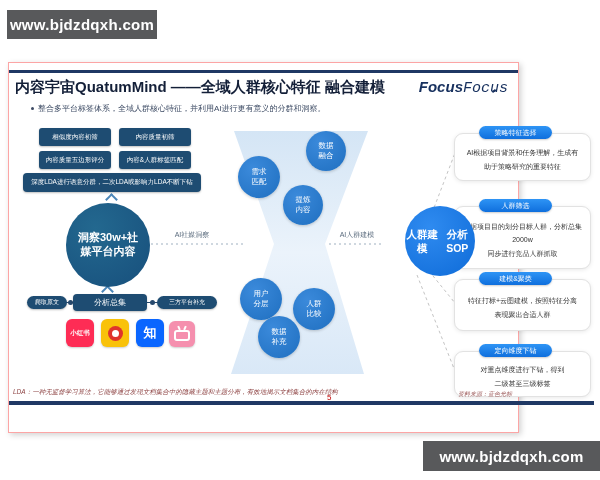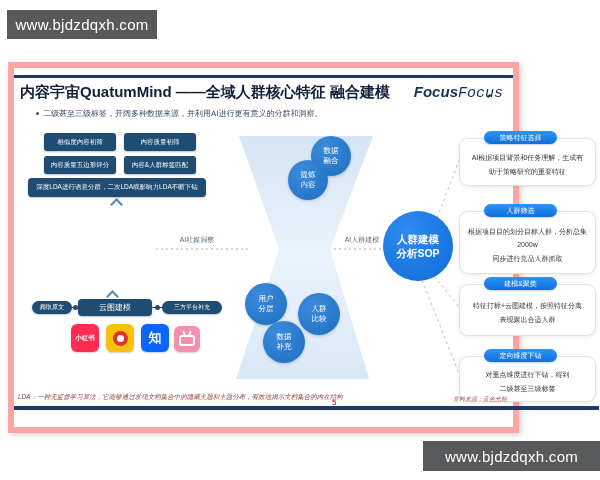--- a/index.html
+++ b/index.html
@@ -2,26 +2,26 @@
 <html><head>
 <meta charset="utf-8">
 <style>
   * { margin:0; padding:0; box-sizing:border-box; }
   html,body { width:600px; height:480px; }
   body { position:relative; background:#ffffff; overflow:hidden;
          font-family:"Liberation Sans", sans-serif; }
 
   .wm { position:absolute; background:#58595b; color:#fff;
         display:flex; align-items:center; justify-content:center;
-        font-size:15px; letter-spacing:.3px; z-index:10; }
+        font-size:15px; letter-spacing:.3px; z-index:10;font-weight:bold; }
   #wm-top    { left:7px;  top:10px;  width:150px; height:29px; }
   #wm-bottom { left:423px; top:441px; width:177px; height:30px; }
 
   .slide { position:absolute; left:8px; top:62px; width:511px; height:371px;
-           background:#fff; border:6px solid #fca5a5;
+           background:#fff; border:1px solid #fca5a5;
            box-shadow:2px 2px 6px rgba(0,0,0,.18); }
   .top-rule { position:absolute; left:0; top:7px; width:100%; height:3px; background:#1f3864; }
 
   .title { position:absolute; left:6px; top:15px; font-size:15px; font-weight:bold;
            color:#131f38; white-space:nowrap; }
   .subtitle { position:absolute; left:22px; top:40px; font-size:8px; color:#3c4a63;
               display:flex; align-items:center; gap:4px; }
   .bullet-dot { width:3px; height:3px; border-radius:50%; background:#3c4a63; flex:none; }
 
   .logo { position:absolute; right:10px; top:15px; font-size:15px; color:#17305e; white-space:nowrap; }
@@ -79,35 +79,35 @@
   .overlay-svg { position:absolute; left:0; top:0; width:585px; height:371px;
                  pointer-events:none; z-index:1; }
 
   .bubble { position:absolute; border-radius:50%; color:#fff; text-align:center;
             display:flex; flex-direction:column; align-items:center; justify-content:center;
             font-size:7.5px; line-height:1.3; z-index:2;
             background:radial-gradient(circle at 35% 30%, #3b8adb, #1f6fc0);
             box-shadow:0 1px 3px rgba(0,0,0,.2); }
   #b-demand     { left:229px; top:93px;  width:42px; height:42px; }
   #b-fusion     { left:297px; top:68px;  width:40px; height:40px; }
-  #b-refine     { left:274px; top:92px; width:40px; height:40px; }
+  #b-refine     { left:274px; top:122px; width:40px; height:40px; }
   #b-ai         { left:241px; top:140px; width:76px; height:76px; font-size:13px; font-weight:bold;
                   background:radial-gradient(circle at 35% 30%, #2b86e4, #0f6ecb); z-index:3; }
   #b-user       { left:231px; top:215px; width:42px; height:42px; }
   #b-compare    { left:284px; top:225px; width:42px; height:42px; }
   #b-supplement { left:249px; top:253px; width:42px; height:42px; }
 
   .conn-label { position:absolute; font-size:7px; color:#5a6b7d; text-align:center; z-index:2; }
   #lbl-left  { left:158px; top:167px; width:50px; }
   #lbl-right { left:322px; top:167px; width:52px; }
 
-  #sop { position:absolute; left:369px; top:143px; width:70px; height:70px; border-radius:50%;
+  #sop { position:absolute; left:396px; top:143px; width:70px; height:70px; border-radius:50%;
          background:radial-gradient(circle at 35% 30%, #2f8bf0, #0e6bd8); color:#fff;
          font-weight:bold; font-size:10.5px; line-height:1.35; text-align:center;
-         display:flex; flex-direction:column; align-items:center; justify-content:center; z-index:3; }
+         display:flex; flex-direction:row; align-items:center; justify-content:center; z-index:3; }
 
   .sec-box { position:absolute; left:445px; width:137px; background:#fff;
              border:1px solid #e2e2e2; border-radius:9px;
              box-shadow:0 1px 4px rgba(0,0,0,.09);
              display:flex; flex-direction:column; align-items:center; justify-content:center;
              font-size:7px; color:#333; line-height:1.9; text-align:center; z-index:2; padding-top:5px; }
   #sec1-box { top:70px;  height:48px; }
   #sec2-box { top:143px; height:63px; }
   #sec3-box { top:216px; height:52px; }
   #sec4-box { top:288px; height:46px; }
@@ -128,21 +128,21 @@
 <body>
 
 <div class="wm" id="wm-top">www.bjdzdqxh.com</div>
 
 <div class="slide">
   <div class="top-rule"></div>
 
   <div class="title">内容宇宙QuatumMind ——全域人群核心特征 融合建模</div>
   <div class="subtitle">
     <span class="bullet-dot"></span>
-    <span>二级甚至三级标签，开阔多种数据来源，并利用AI进行更有意义的分群和洞察。</span>
+    <span>整合多平台标签体系，全域人群核心特征，并利用AI进行更有意义的分群和洞察。</span>
   </div>
   <div class="logo">
     <span class="logo-blue">Focus</span><span class="logo-focus">Focus</span>
     <span class="logo-accent"></span>
   </div>
 
   <svg class="overlay-svg" viewBox="0 0 585 371">
     <defs>
       <linearGradient id="fg" x1="0" y1="0" x2="0" y2="1">
         <stop offset="0" stop-color="#d4e5f5"></stop>
@@ -159,41 +159,49 @@
   </svg>
 
   <div class="nbox" id="gb0">相似度内容初筛</div>
   <div class="nbox" id="gb1">内容质量初筛</div>
   <div class="nbox" id="gb2">内容质量五边形评分</div>
   <div class="nbox" id="gb3">内容&amp;人群标签匹配</div>
   <div class="nbox" id="widebox">深度LDA进行语意分群，二次LDA或影响力LDA不断下钻</div>
   <div class="chev" id="chev1"></div>
   <div class="chev" id="chev2"></div>
 
+  <div class="insight-circle">
+    <span>洞察30w+社</span>
+    <span>媒平台内容</span>
+  </div>
 
   <div class="flow-line"></div>
   <div class="dot" id="dot1"></div>
   <div class="dot" id="dot2"></div>
   <div class="pill" id="pill1">爬取原文</div>
-  <div class="pill" id="pill2">云图建模</div>
+  <div class="pill" id="pill2">分析总集</div>
   <div class="pill" id="pill3">三方平台补充</div>
 
   <div class="app" id="app-xhs">
     <span>小红书</span>
   </div>
   <div class="app" id="app-wb">
     <span class="wb-eye"></span>
   </div>
   <div class="app" id="app-zh">
     <span>知</span>
   </div>
   <div class="app" id="app-bili">
     <span class="bili-tv"></span>
   </div>
 
+  <div class="bubble" id="b-demand">
+    <span>需求</span>
+    <span>匹配</span>
+  </div>
   <div class="bubble" id="b-fusion">
     <span>数据</span>
     <span>融合</span>
   </div>
   <div class="bubble" id="b-refine">
     <span>提炼</span>
     <span>内容</span>
   </div>
   <div class="bubble" id="b-compare">
     <span>人群</span>

